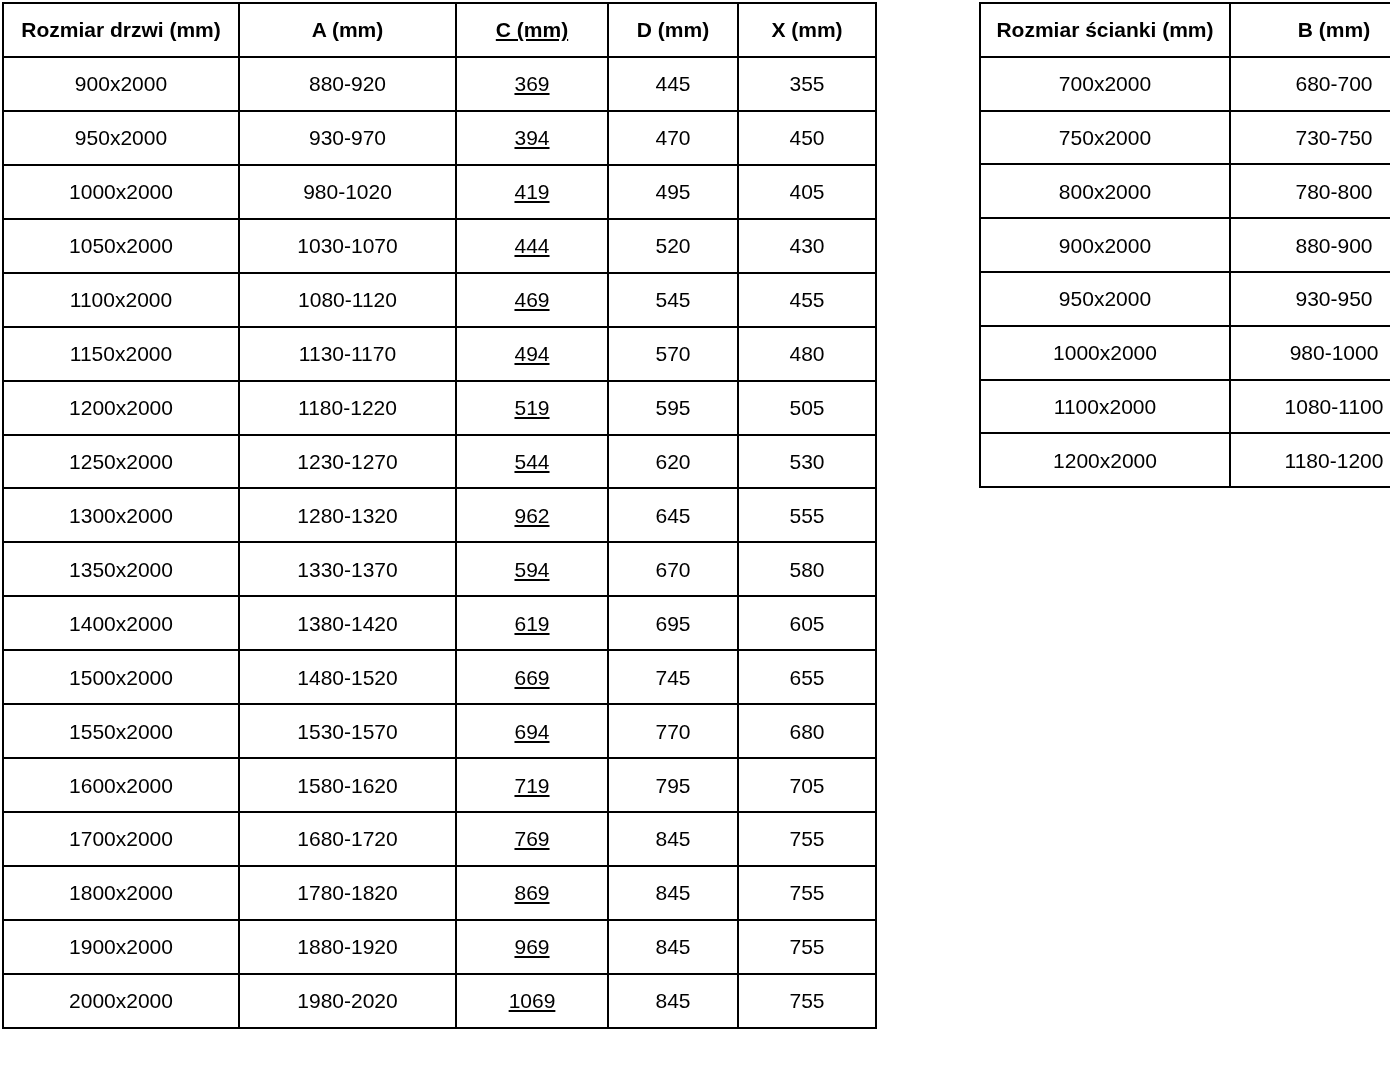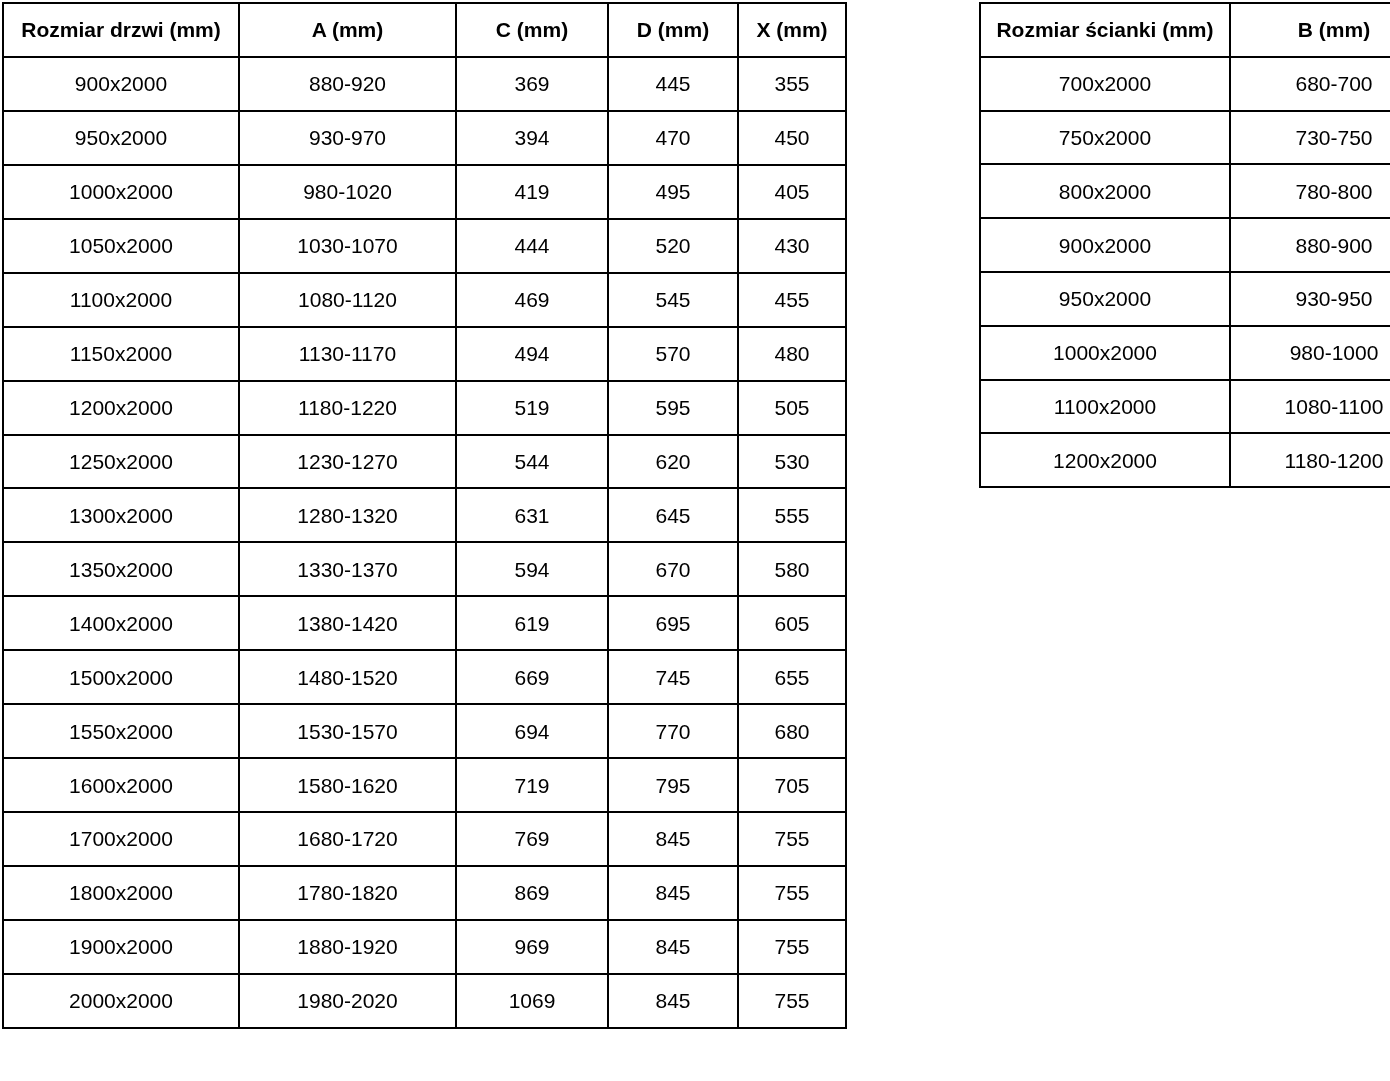--- a/index.html
+++ b/index.html
@@ -29,23 +29,23 @@
     line-height: 1.1;
     overflow: hidden;
     white-space: nowrap;
   }
   th { font-weight: bold; }
 
   #doors-table { left: 2px; width: 843px; }
   #doors-table tr { height: 53.95px; padding-left: 40px; }
   #doors-table th:nth-child(1), #doors-table td:nth-child(1) { width: 236px; }
   #doors-table th:nth-child(2), #doors-table td:nth-child(2) { width: 217px; }
-  #doors-table th:nth-child(3), #doors-table td:nth-child(3) { width: 152px; }
+  #doors-table th:nth-child(3), #doors-table td:nth-child(3) { width: 152px; text-decoration: underline; }
   #doors-table th:nth-child(4), #doors-table td:nth-child(4) { width: 130px; }
-  #doors-table th:nth-child(5), #doors-table td:nth-child(5) { width: 108px; }
+  #doors-table th:nth-child(5), #doors-table td:nth-child(5) { width: 138px; }
 
   #walls-table { left: 979px; width: 458px; }
   #walls-table tr { height: 53.8px; }
   #walls-table th:nth-child(1), #walls-table td:nth-child(1) { width: 250px; }
   #walls-table th:nth-child(2), #walls-table td:nth-child(2) { width: 208px; }
 </style>
 </head>
 <body>
 
 <table id="doors-table">
@@ -111,21 +111,21 @@
       <tr>
         <td>1250x2000</td>
         <td>1230-1270</td>
         <td>544</td>
         <td>620</td>
         <td>530</td>
       </tr>
       <tr>
         <td>1300x2000</td>
         <td>1280-1320</td>
-        <td>631</td>
+        <td>962</td>
         <td>645</td>
         <td>555</td>
       </tr>
       <tr>
         <td>1350x2000</td>
         <td>1330-1370</td>
         <td>594</td>
         <td>670</td>
         <td>580</td>
       </tr>

